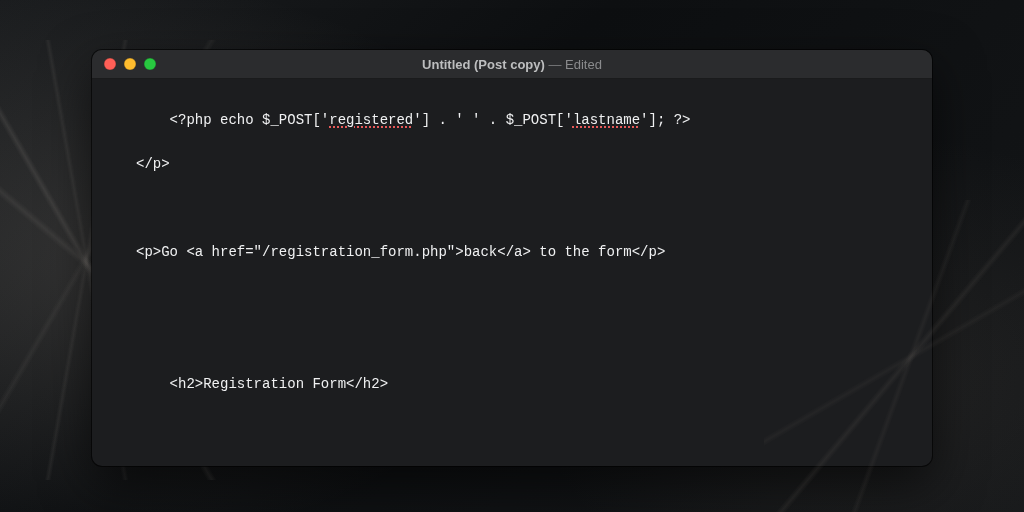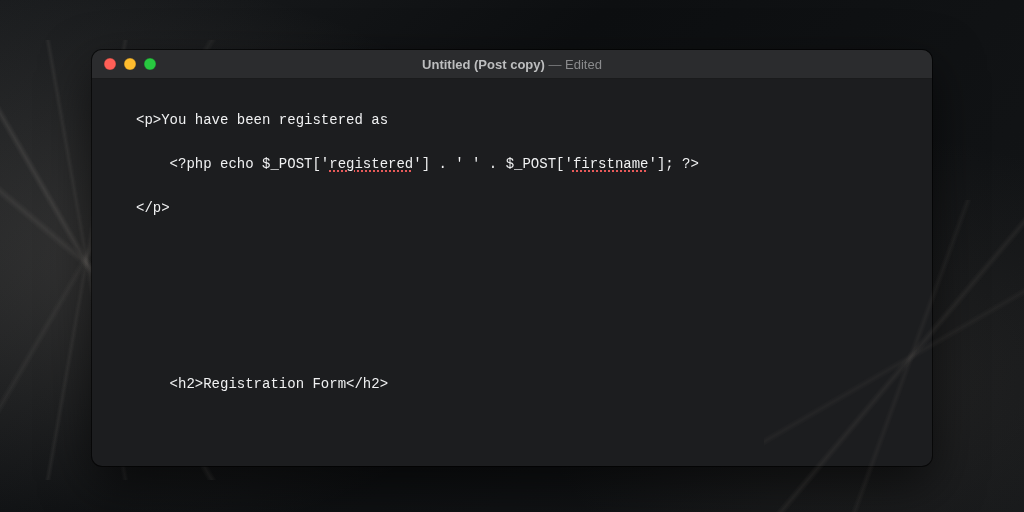--- a/index.html
+++ b/index.html
@@ -125,24 +125,24 @@
         <div class="light red" title="close"></div>
         <div class="light yellow" title="minimize"></div>
         <div class="light green" title="zoom"></div>
       </div>
       <div class="title">
         <span class="name">Untitled (Post copy)</span><span class="sep"> — </span><span class="status">Edited</span>
       </div>
     </div>
 
     <div class="editor">
-<div class="line"><span>&lt;p&gt;You have been registered as</span></div>
-<div class="line"><span>    &lt;?php echo $_POST['</span><span class="spell">registered</span><span>'] . ' ' . $_POST['</span><span class="spell">firstname</span><span>']; ?&gt;</span></div>
+<div class="line"><span>    &lt;?php echo $_POST['</span><span class="spell">registered</span><span>'] . ' ' . $_POST['</span><span class="spell">lastname</span><span>']; ?&gt;</span></div>
 <div class="line"><span>&lt;/p&gt;</span></div>
 <div class="line"><span></span></div>
+<div class="line"><span>&lt;p&gt;Go &lt;a href="/registration_form.php"&gt;back&lt;/a&gt; to the form&lt;/p&gt;</span></div>
 <div class="line"><span></span></div>
 <div class="line"><span></span></div>
 <div class="line"><span>    &lt;h2&gt;Registration Form&lt;/h2&gt;</span></div>
 
 
 
 
 
 
 

